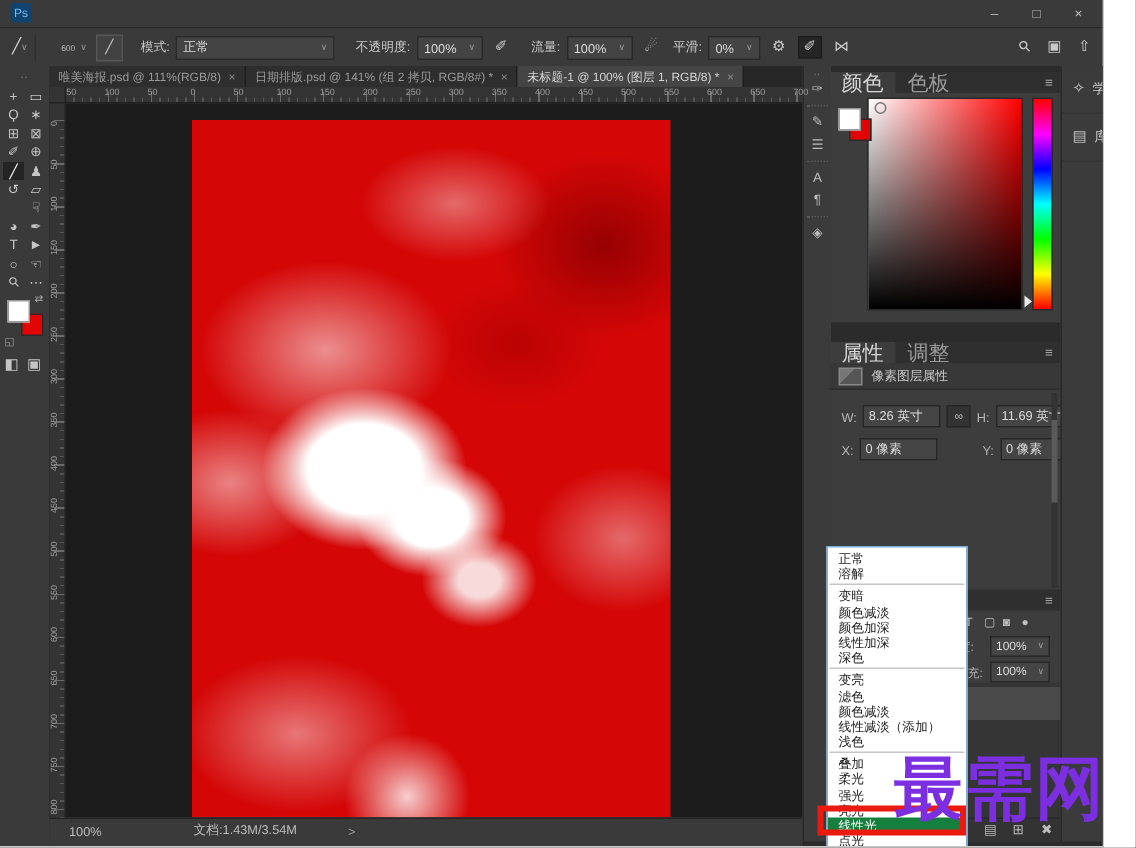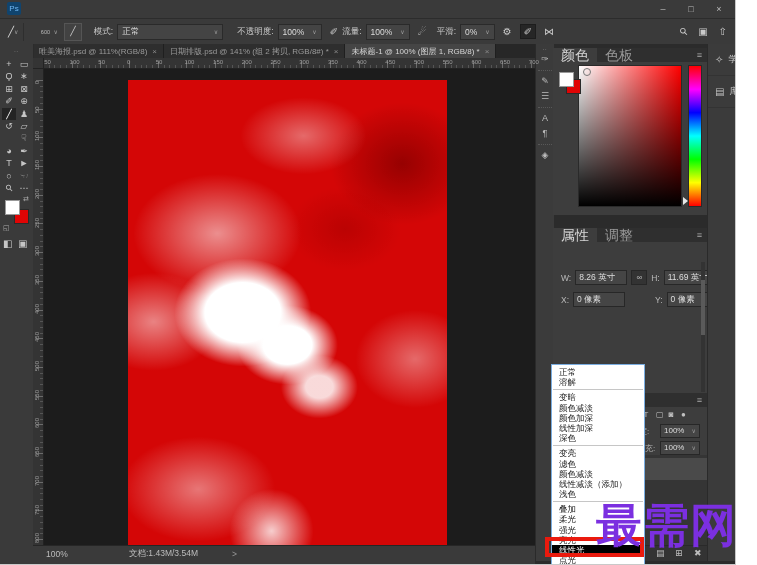--- a/index.html
+++ b/index.html
@@ -121,21 +121,21 @@
   .lp-bottom{position:absolute;left:0;right:0;bottom:0;height:15px;background:#333;border-top:1px solid #2a2a2a}
   .lp-bicon{position:absolute;top:2px;font-size:9px;color:#bcbcbc}
   
   .right-dock{position:absolute;left:707px;top:44px;width:50px;height:517px;background:#3b3b3b;border-left:1px solid #2a2a2a}
   .dock-item{display:flex;align-items:center;gap:5px;padding:9px 0 9px 7px;font-size:9px;color:#cfcfcf;border-bottom:1px solid #333}
   .dock-glyph{font-size:10px;color:#c0c0c0}
   
   .blend-menu{position:absolute;left:551px;top:364px;width:94px;height:201px;background:#fff;border:1px solid #7aade0;
               box-sizing:border-box;z-index:40;padding-top:2px;overflow:hidden}
   .bm-item{height:10.2px;line-height:10.2px;font-size:8.5px;color:#1a1a1a;padding-left:7px;white-space:nowrap}
-  .bm-item.selected{background:#000000;color:#fff}
+  .bm-item.selected{background:#15803d;color:#fff}
   .bm-sep{border-top:1px solid #c6c6c6;margin:2px 1px}
   
   .anno{position:absolute;left:545px;top:537px;width:99px;height:20px;border:4px solid #ea1a0e;z-index:50;box-sizing:border-box}
   .watermark{position:absolute;left:596px;top:501px;font-size:46px;font-weight:bold;color:#7b2fe0;z-index:60;
              letter-spacing:1px;line-height:1.1;font-family:"Liberation Serif","DejaVu Serif",serif;white-space:nowrap}
 </style>
 </head>
 <body>
 
 <div class="win">
@@ -163,21 +163,21 @@
     <span class="ob-field" style="width:96px;justify-content:space-between">
       <span>正常</span>
       <span class="chev">∨</span>
     </span>
     <span class="ob-lab" style="margin-left:14px">不透明度:</span>
     <span class="ob-field">
       <span>100%</span>
       <span class="chev">∨</span>
     </span>
     <span class="ob-icon">✐</span>
-    <span class="ob-lab" style="margin-left:4px">流量:</span>
+    <span class="ob-lab" style="margin-left:16px">流量:</span>
     <span class="ob-field">
       <span>100%</span>
       <span class="chev">∨</span>
     </span>
     <span class="ob-icon">☄</span>
     <span class="ob-lab" style="margin-left:10px">平滑:</span>
     <span class="ob-field">
       <span>0%</span>
       <span class="chev">∨</span>
     </span>
@@ -318,20 +318,24 @@
     <div class="hue-strip"></div>
     <div class="hue-marker"></div>
   </div>
 
   <div class="panel" style="top:228px;height:172px">
     <div class="ptabs" id="propTabs">
         <span class="ptab active">属性</span>
         <span class="ptab">调整</span>
       </div>
     <div class="pmenu">≡</div>
+    <div class="prop-head">
+      <span class="prop-thumb"></span>
+      <span>像素图层属性</span>
+    </div>
     <div class="frow" style="left:8px;top:42px">
       <span>W:</span>
       <span class="fbox">8.26 英寸</span>
       <span class="linkbox">∞</span>
       <span>H:</span>
       <span class="fbox">11.69 英寸</span>
     </div>
     <div class="frow" style="left:8px;top:64px">
       <span>X:</span>
       <span class="fbox">0 像素</span>

